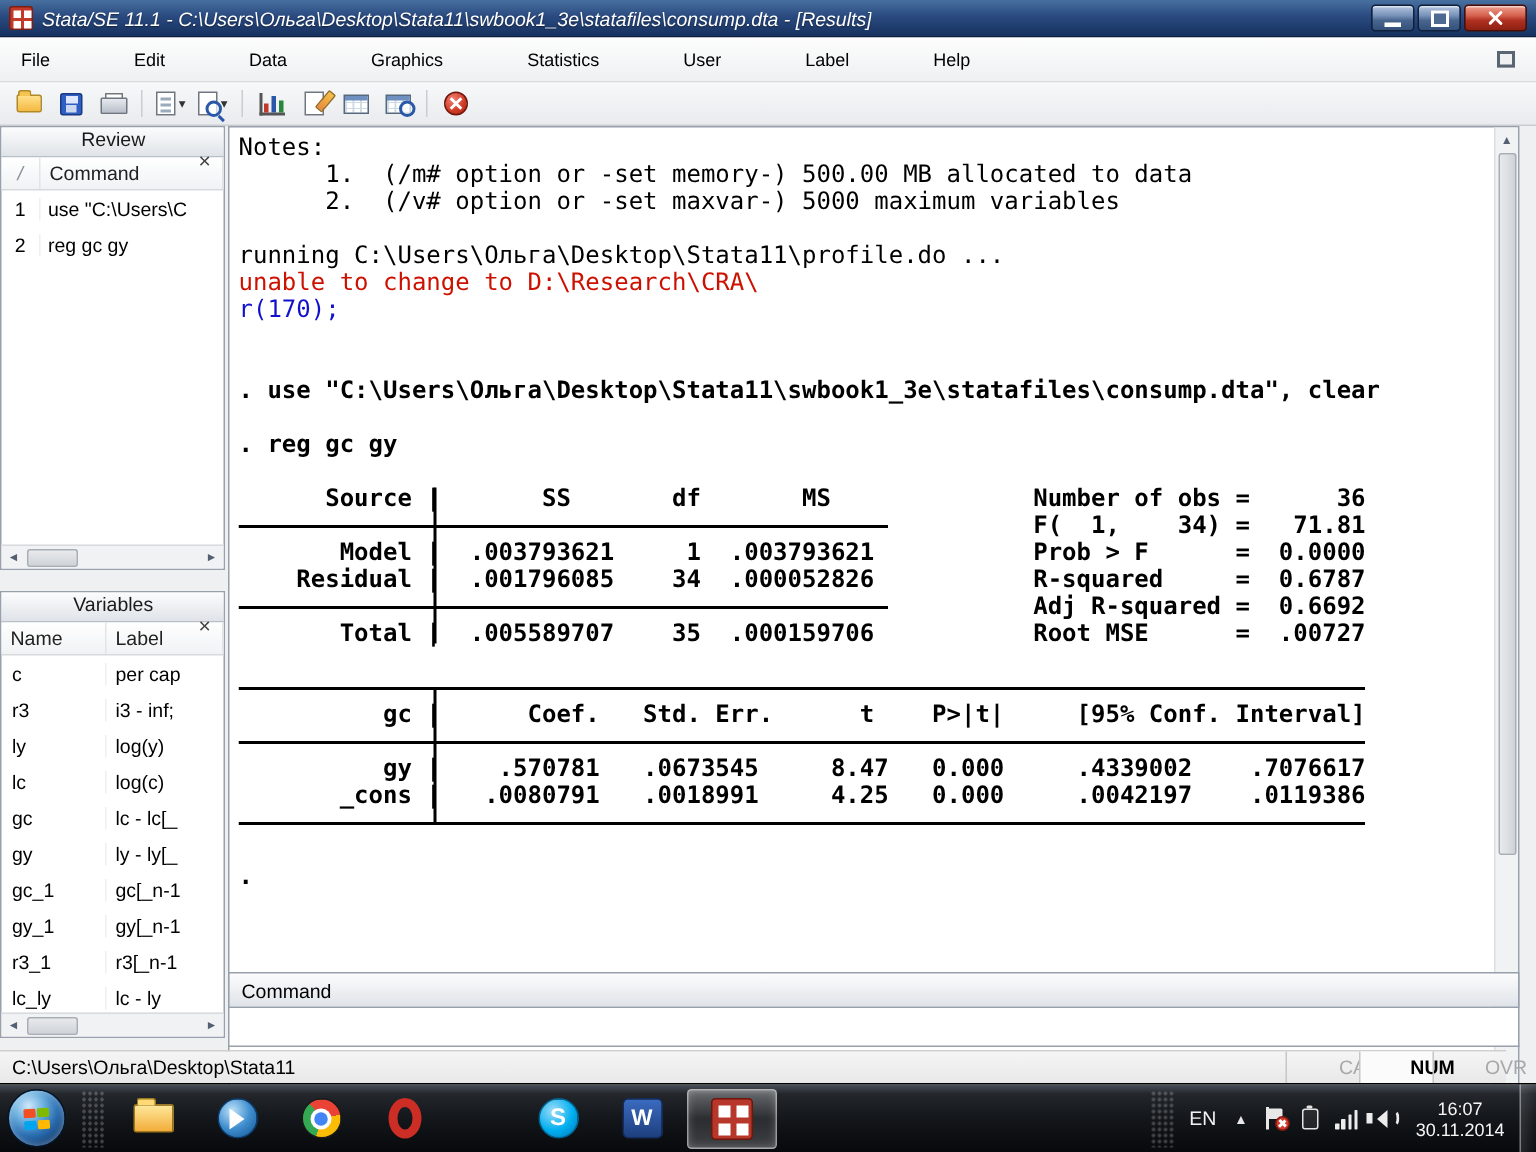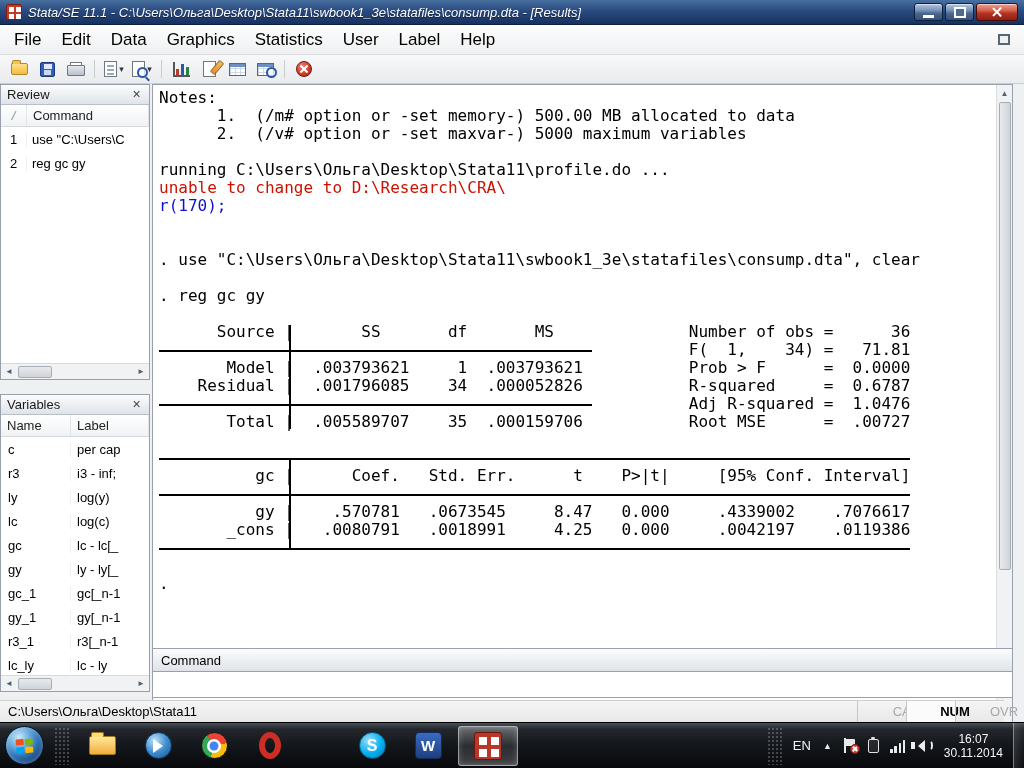--- a/index.html
+++ b/index.html
@@ -18,21 +18,21 @@
   .glyph-restore{position:relative;width:12px;height:11px;}
   .glyph-restore::before{content:"";position:absolute;right:0;top:0;width:8px;height:7px;border:2px solid #fff;}
   .glyph-restore::after{content:"";position:absolute;left:0;bottom:0;width:8px;height:7px;border:2px solid #fff;background:#4d6a93;}
   .glyph-restore.dark::before{border-color:#5a6572;}
   .glyph-restore.dark::after{border-color:#5a6572;background:#eef0f2;}
   .glyph-x{position:relative;width:12px;height:12px;}
   .glyph-x::before,.glyph-x::after{content:"";position:absolute;left:5px;top:0;width:2.4px;height:12px;background:#fff;border-radius:1px;}
   .glyph-x::before{transform:rotate(45deg);} .glyph-x::after{transform:rotate(-45deg);}
 
   
-  .menubar{position:absolute;left:0;top:25px;width:1024px;height:30px;background:linear-gradient(#fdfdfd,#eef0f2);border-bottom:1px solid #d9dbdd;display:flex;align-items:center;padding:0 4px;font-size:17px;}
+  .menubar{position:absolute;left:0;top:25px;width:1024px;height:30px;background:linear-gradient(#fdfdfd,#eef0f2);border-bottom:1px solid #d9dbdd;display:flex;align-items:center;padding:0 4px;font-size:12px;gap:36px;}
   .menu-item{padding:5px 10px;cursor:default;}
   .mdi-btn{margin-left:auto;width:24px;height:22px;display:flex;align-items:center;justify-content:center;margin-right:4px;}
 
   
   .toolbar{position:absolute;left:0;top:55px;width:1024px;height:29px;background:linear-gradient(#f7f8f9,#e9ebee);border-bottom:1px solid #c9ccd0;display:flex;align-items:center;padding:0 6px;gap:2px;}
   .tbtn{height:24px;min-width:26px;display:flex;align-items:center;justify-content:center;border-radius:3px;padding:0 3px;}
   .tsep{width:1px;height:18px;background:#c9ccd0;margin:0 4px;}
   .drop{font-size:9px;color:#333;margin-left:2px;}
   .i-folder{width:17px;height:12px;background:linear-gradient(#ffe08a,#f4b942);border:1px solid #b08a26;border-radius:1px 2px 2px 2px;position:relative;display:inline-block;}
   .i-folder::before{content:"";position:absolute;top:-4px;left:0;width:7px;height:3px;background:#f4c453;border:1px solid #b08a26;border-bottom:none;border-radius:2px 2px 0 0;}
@@ -54,21 +54,21 @@
   .i-doedit::after{content:"";position:absolute;right:-5px;top:-2px;width:4px;height:13px;background:linear-gradient(#f5c048,#e8893a);border:1px solid #9a6a20;transform:rotate(40deg);border-radius:1px;}
   .i-grid{width:17px;height:13px;background:#fff;border:1px solid #55687e;position:relative;display:inline-block;background-image:linear-gradient(#cdd9e5 1px,transparent 1px),linear-gradient(90deg,#cdd9e5 1px,transparent 1px);background-size:5px 4px;}
   .i-grid::before{content:"";position:absolute;left:0;top:0;width:100%;height:3px;background:#6d90c0;}
   .i-grid.browse::after{content:"";position:absolute;right:-4px;bottom:-3px;width:7px;height:7px;border:2px solid #2a58a8;border-radius:50%;background:rgba(255,255,255,.7);}
   .i-break{width:16px;height:16px;border-radius:50%;background:radial-gradient(circle at 35% 30%,#f08074,#cf3a24 60%,#9c2212);position:relative;display:inline-block;border:1px solid #6e150c;}
   .i-break::before,.i-break::after{content:"";position:absolute;left:6px;top:2px;width:2px;height:10px;background:#fff;}
   .i-break::before{transform:rotate(45deg);} .i-break::after{transform:rotate(-45deg);}
 
   
   .panel{position:absolute;background:#fff;border:1px solid #98a0ac;}
-  .phead{height:20px;background:linear-gradient(#fcfcfd,#dfe3e8);border-bottom:1px solid #b9bfc7;display:flex;align-items:center;padding:0 5px 0 6px;font-size:13px;color:#1a1a1a;}
+  .phead{height:20px;background:linear-gradient(#fcfcfd,#dfe3e8);border-bottom:1px solid #b9bfc7;display:flex;align-items:center;padding:0 5px 0 6px;font-size:13px;color:#1a1a1a;flex-direction:column;}
   .pclose{margin-left:auto;width:15px;height:15px;text-align:center;font-size:14px;line-height:14px;color:#444;}
   .ghead{display:flex;height:22px;background:linear-gradient(#ffffff,#f0f2f4);border-bottom:1px solid #d6d9dd;font-size:13px;color:#222;}
   .gh-cell{display:flex;align-items:center;padding:0 6px;border-right:1px solid #e2e5e8;}
   #review{left:0;top:84px;width:150px;height:296px;}
   .rv-c1{width:26px;justify-content:center;color:#8a8f99;font-style:italic;}
   .rv-c2{flex:1;}
   .grow{display:flex;height:24px;font-size:13px;align-items:center;}
   .rv-num{width:26px;text-align:center;border-right:1px solid #efefef;flex:0 0 auto;}
   .rv-cmd{flex:1;white-space:pre;overflow:hidden;padding-left:5px;}
   #variables{left:0;top:394px;width:150px;height:298px;}
@@ -76,21 +76,21 @@
   .va-label{flex:1;padding-left:6px;white-space:nowrap;overflow:hidden;}
   .hscroll{position:absolute;left:0;right:0;bottom:0;height:16px;background:#f1f2f4;border-top:1px solid #d8dadd;display:flex;align-items:center;}
   .sbtn{width:16px;height:15px;display:flex;align-items:center;justify-content:center;font-size:8px;color:#536072;}
   .sthumb{width:34px;height:12px;margin:0 1px;background:linear-gradient(#e8eaed,#cfd3d8);border:1px solid #a7adb5;border-radius:2px;}
   .sspace{flex:1;}
 
   
   #results{left:152px;top:84px;width:861px;height:684px;}
   .rout{position:absolute;left:6px;top:4px;right:18px;bottom:2px;font-family:"DejaVu Sans Mono","Liberation Mono",monospace;font-size:16px;line-height:18px;overflow:hidden;}
   .rl{height:18px;white-space:pre;}
-  .b{font-weight:normal;}
+  .b{font-weight:bold;}
   .red{color:#cc1100;}
   .blue{color:#1111cc;}
   .hrule{position:absolute;left:0;height:0;border-top:2px solid #000;}
   .vrule{position:absolute;width:0;border-left:2px solid #000;}
   .vscroll{position:absolute;top:0;right:0;bottom:0;width:16px;background:#f1f2f4;border-left:1px solid #dcdfe2;display:flex;flex-direction:column;align-items:center;}
   .vscroll .sbtn{width:15px;height:16px;}
   .vthumb{width:12px;height:468px;margin-top:1px;background:linear-gradient(90deg,#e8eaed,#cfd3d8);border:1px solid #a7adb5;border-radius:2px;}
   .vspace{flex:1;}
 
   
@@ -328,21 +328,21 @@
       <div class="rl"></div>
       <div class="rl"></div>
       <div class="rl b">. use "C:\Users\Ольга\Desktop\Stata11\swbook1_3e\statafiles\consump.dta", clear</div>
       <div class="rl"></div>
       <div class="rl b">. reg gc gy</div>
       <div class="rl"></div>
       <div class="rl b">      Source |       SS       df       MS              Number of obs =      36</div>
       <div class="rl b">                                                       F(  1,    34) =   71.81</div>
       <div class="rl b">       Model |  .003793621     1  .003793621           Prob &gt; F      =  0.0000</div>
       <div class="rl b">    Residual |  .001796085    34  .000052826           R-squared     =  0.6787</div>
-      <div class="rl b">                                                       Adj R-squared =  1.0476</div>
+      <div class="rl b">                                                       Adj R-squared =  0.6692</div>
       <div class="rl b">       Total |  .005589707    35  .000159706           Root MSE      =  .00727</div>
       <div class="rl"></div>
       <div class="rl"></div>
       <div class="rl b">          gc |      Coef.   Std. Err.      t    P&gt;|t|     [95% Conf. Interval]</div>
       <div class="rl"></div>
       <div class="rl b">          gy |    .570781   .0673545     8.47   0.000     .4339002    .7076617</div>
       <div class="rl b">       _cons |   .0080791   .0018991     4.25   0.000     .0042197    .0119386</div>
       <div class="rl"></div>
       <div class="rl"></div>
       <div class="rl b">.</div>

